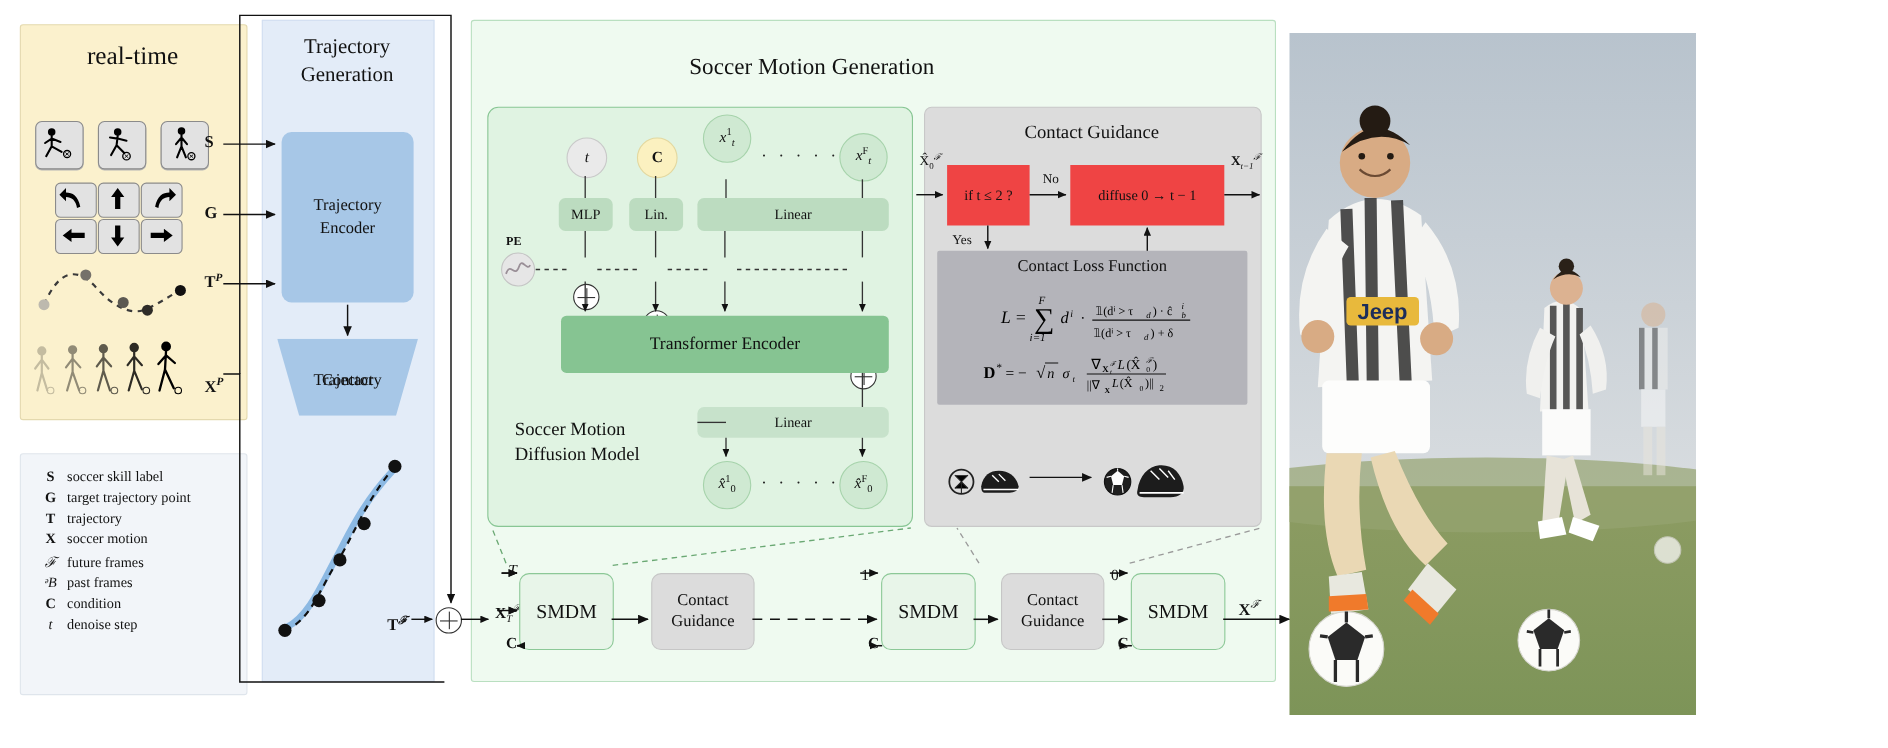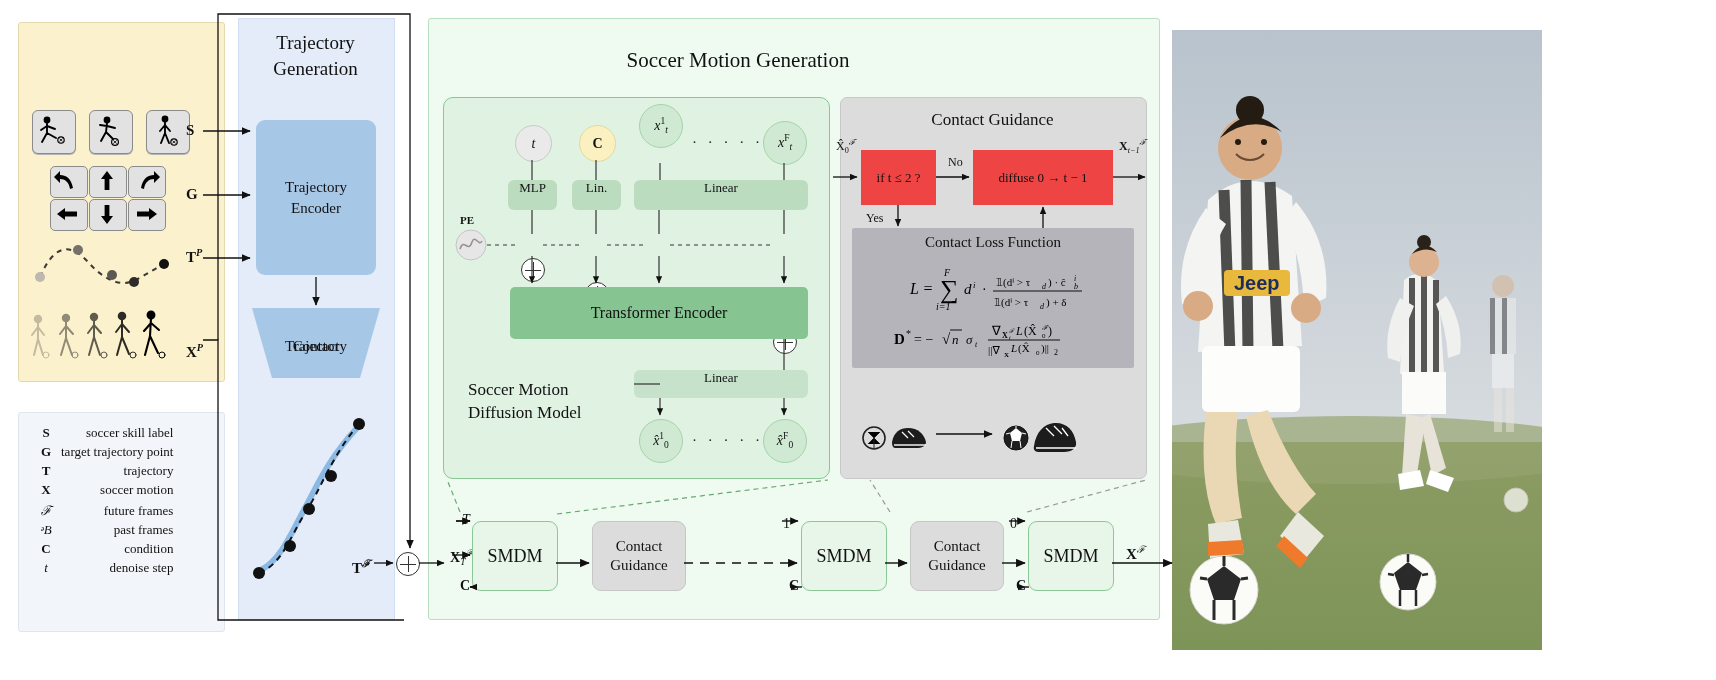--- a/index.html
+++ b/index.html
@@ -16,21 +16,21 @@
      border-radius:6px;box-shadow:0 1px 0 #b5b5b5;}
   .keycap svg{display:block}
   .arrowkey{width:36px;height:30px;background:#e2e2e2;border:1px solid #8b8b8b;
      border-radius:5px;}
   .symlabel{font-size:15px;font-weight:bold;}
 
   
   #legend{left:18px;top:412px;width:205px;height:218px;background:#f2f5f9;
      border:1px solid #dfe5ec;border-radius:3px;}
   #legend table{border-collapse:collapse;margin:10px 0 0 12px;}
-  #legend td{font-size:13px;padding:1.5px 0;vertical-align:baseline;text-align:right;}
+  #legend td{font-size:13px;padding:1.5px 0;vertical-align:baseline;}
   #legend td.sym{width:30px;font-weight:bold;text-align:center;}
   #legend td.sym.it{font-style:italic;font-weight:normal;}
 
   
   #trajpanel{left:238px;top:18px;width:155px;height:600px;background:#e3ecf8;
      border:1px solid #d2dff1;}
   #traj-title{left:238px;top:30px;width:155px;font-size:19px;line-height:26px;}
   #traj-encoder{left:256px;top:120px;width:120px;height:155px;background:#a7c7e7;
      border-radius:9px;}
   #traj-encoder span{font-size:15px;line-height:21px;}
@@ -44,21 +44,21 @@
   #smg-title{left:428px;top:48px;width:620px;font-size:21px;}
   #smdm{left:443px;top:97px;width:385px;height:380px;background:#e0f3e2;
      border:1px solid #88c694;border-radius:10px;}
   #smdm-label{left:468px;top:378px;width:150px;font-size:17px;line-height:23px;text-align:left}
 
   .node{border-radius:50%;display:flex;align-items:center;justify-content:center;
      font-size:14px;}
   .node.t{background:#eaeaea;border:1px solid #c9c9c9;}
   .node.c{background:#fbf1c0;border:1px solid #e3d89f;}
   .node.x{background:#cfe9d2;border:1px solid #a6d3ab;}
-  .lin{background:#bcdcc0;border-radius:6px;display:flex;
+  .lin{background:#bcdcc0;border-radius:6px;display:flex;align-items:center;
      justify-content:center;font-size:13px;}
   .lin.pale{background:#c7e2cb;}
   #tfenc{background:#86c492;border-radius:5px;display:flex;align-items:center;
      justify-content:center;font-size:16px;}
   .plus{width:22px;height:22px;border-radius:50%;border:1.1px solid #333;
      background:#fff;position:relative;}
   .plus:before,.plus:after{content:"";position:absolute;background:#333;}
   .plus:before{left:3px;right:3px;top:50%;height:1.1px;margin-top:-.5px;}
   .plus:after{top:3px;bottom:3px;left:50%;width:1.1px;margin-left:-.5px;}
   .dots{font-size:15px;letter-spacing:3.5px;color:#222;}
@@ -84,20 +84,21 @@
   svg.ov{position:absolute;left:0;top:0;width:1716px;height:680px;pointer-events:none;}
   .mi{font-style:italic;}
   .sup{font-size:.68em;vertical-align:super;}
   .sub{font-size:.68em;vertical-align:sub;}
 </style>
 </head>
 <body>
 
 <div class="abs" id="usercontrol"></div>
 <div class="abs ctr" id="uc-title" style="display:block">
+  <div>real-time</div>
 </div>
 
 <div class="abs keycap" style="left:32px;top:110px;">
   <svg width="40" height="40" viewBox="0 0 40 40">
     <circle cx="14" cy="9" r="3.4" fill="#000"></circle>
     <path d="M14 12.5 L14 22 M14 22 L9 31 M14 22 L23 27 M14 15 L8 19 M14 15 L22 18" stroke="#000" stroke-width="1.9" fill="none" stroke-linecap="round"></path>
     <circle cx="28" cy="29" r="3.2" fill="none" stroke="#000" stroke-width="1.2"></circle>
     <path d="M26.4 27.6 L29.6 30.4 M29.6 27.6 L26.4 30.4" stroke="#000" stroke-width=".8"></path>
   </svg>
 </div>

